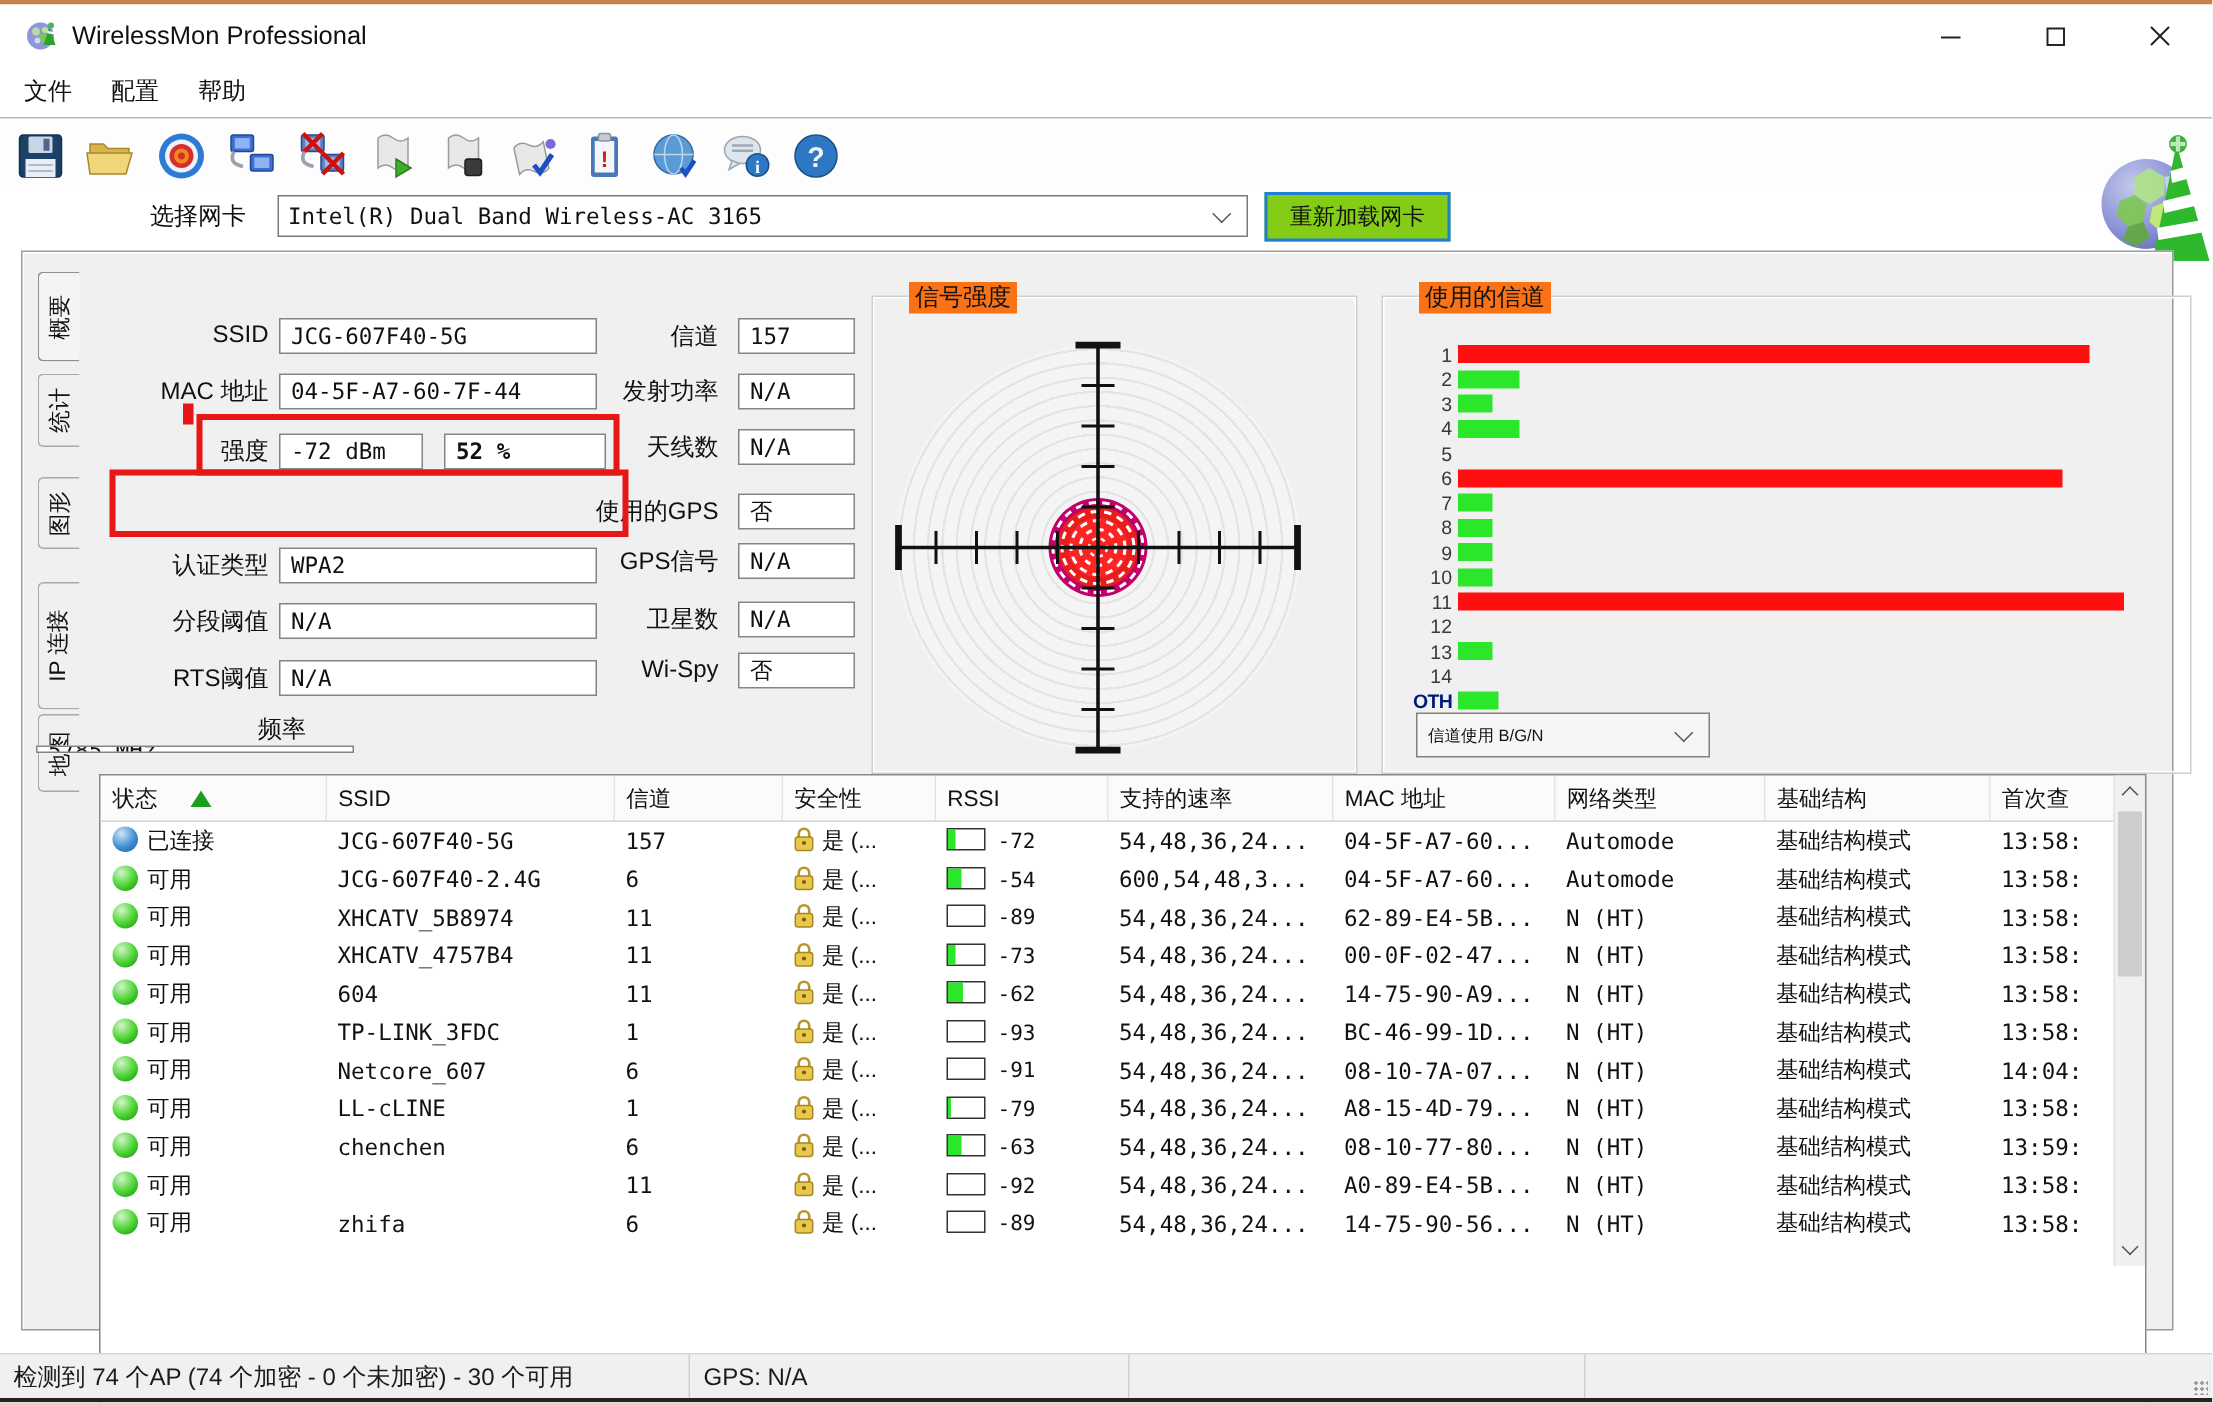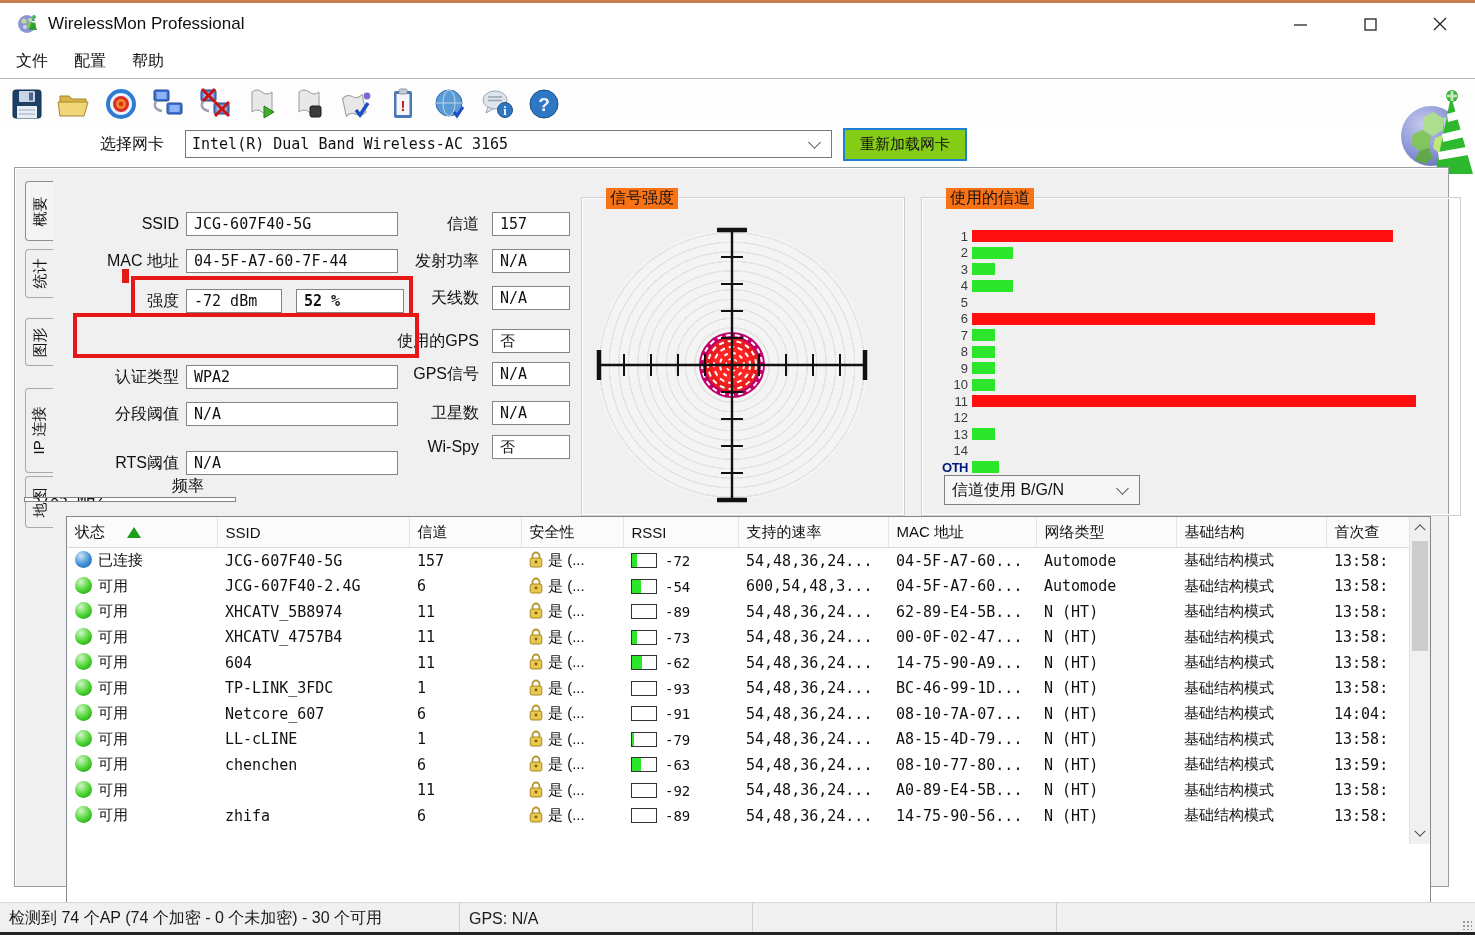--- a/index.html
+++ b/index.html
@@ -64,21 +64,21 @@
   #radar-svg{position:absolute;left:0;top:0;}
 
   
   #channel-rows{position:absolute;left:8px;top:30px;width:500px;}
   .ch-row{display:flex;align-items:center;height:16.5px;}
   .ch-label{width:38px;text-align:right;font-size:13px;color:#3a3a3a;padding-right:4px;font-family:"Liberation Sans",sans-serif;}
   .ch-label.oth{font-weight:bold;color:#001a7a;font-size:13px;letter-spacing:-0.5px;}
   .ch-bar-wrap{flex:1;height:12px;position:relative;}
   .ch-bar{display:block;height:12px;}
   #chan-select{position:absolute;left:22px;top:277px;width:194px;height:28px;border:1px solid #808080;background:#f6f6f6;display:flex;align-items:center;}
-  #chan-select .val{flex:1;padding-left:7px;font-size:16px;color:#111;white-space:nowrap;}
+  #chan-select .val{flex:1;padding-left:7px;font-size:11px;color:#111;white-space:nowrap;}
 
   
   #ap-table-frame{position:absolute;left:51px;top:348px;width:1365px;height:456px;background:#fff;border:1px solid #828790;box-sizing:border-box;overflow:hidden;}
   #ap-table{border-collapse:collapse;table-layout:fixed;width:1344px;}
   #ap-table th{height:30px;font-size:15px;font-weight:normal;color:#111;text-align:left;padding:0 0 0 8px;border-right:1px solid #e4e4e4;border-bottom:1px solid #d9d9d9;background:#fbfbfb;white-space:nowrap;overflow:hidden;}
   #ap-table td{height:25.5px;padding:0 0 0 8px;font-size:15px;color:#111;white-space:nowrap;overflow:hidden;}
   .mono{font-family:"DejaVu Sans Mono",monospace;font-size:14px;}
   .zh{font-size:15px;}
   .sort-tri{display:inline-block;width:0;height:0;border-left:7px solid transparent;border-right:7px solid transparent;border-bottom:11px solid #1d9e1d;margin-left:22px;vertical-align:middle;}
   .ball{display:inline-block;width:17px;height:17px;border-radius:50%;vertical-align:-3px;margin-right:6px;}
@@ -315,21 +315,21 @@
         <span class="fbox w108">52 %</span>
       </div>
     <div class="frow" style="top:196px;">
         <span class="flabel">认证类型</span>
         <span class="fbox w212">WPA2</span>
       </div>
     <div class="frow" style="top:233px;">
         <span class="flabel">分段阈值</span>
         <span class="fbox w212">N/A</span>
       </div>
-    <div class="frow" style="top:282px;">
+    <div class="frow" style="top:271px;">
         <span class="flabel">RTS阈值</span>
         <span class="fbox w212">N/A</span>
       </div>
     <div class="frow" style="top:308px;flex-direction:column;">
         <span class="flabel">频率</span>
         <span class="fbox w212">5785 MHz</span>
       </div>
 
     <div class="frow-mid" style="top:43px;">
         <span class="flabel-mid">信道</span>

